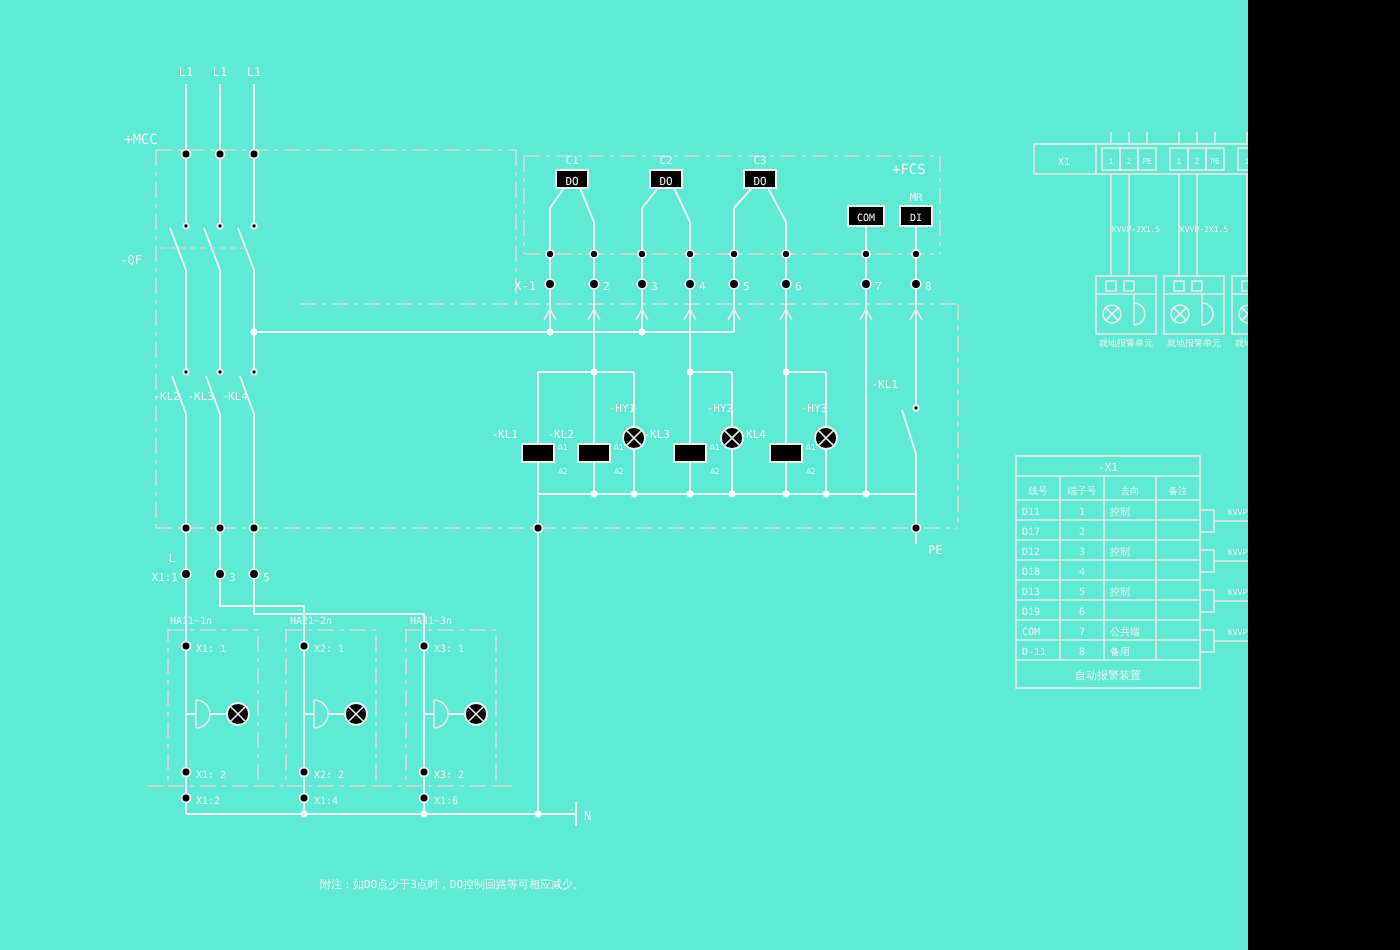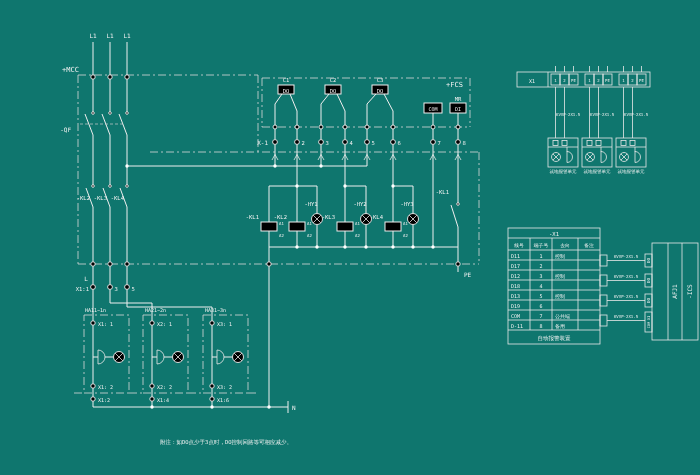--- a/index.html
+++ b/index.html
@@ -1,16 +1,16 @@
 <!DOCTYPE html>
 <html><head>
 <meta charset="utf-8">
 <style>
   html,body{margin:0;padding:0;background:#000;}
-  .stage{position:relative;width:700px;height:475px;background:#0f766e;overflow:hidden;}
+  .stage{position:relative;width:624px;height:475px;background:#5eead4;overflow:hidden;}
   svg{display:block;}
   text{font-family:"DejaVu Sans Mono","DejaVu Sans",monospace;fill:#f2f2f2;}
   .wire{stroke:#efefef;stroke-width:1;fill:none;}
   .thin{stroke:#e8e8e8;stroke-width:0.8;fill:none;}
   .dd{stroke:#d9d9d9;stroke-width:0.8;fill:none;stroke-dasharray:8 3 2 3;}
   .dsh{stroke:#cfcfcf;stroke-width:0.7;fill:none;stroke-dasharray:3 2;}
   .term{stroke:#efefef;stroke-width:0.9;fill:#000;}
   .dot{fill:#fff;stroke:none;}
   .box{stroke:#efefef;stroke-width:1;fill:#000;}
   .f7{font-size:7px;} .f6{font-size:6px;} .f55{font-size:5.5px;} .f5{font-size:5px;}

